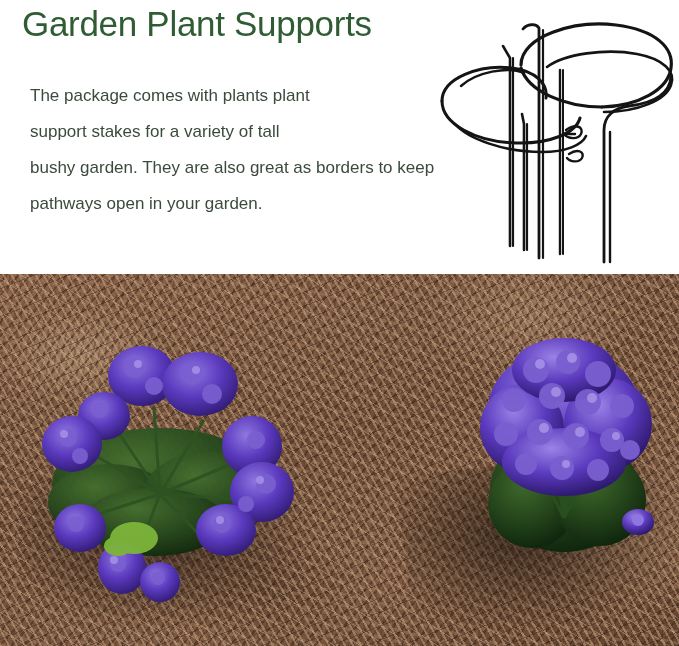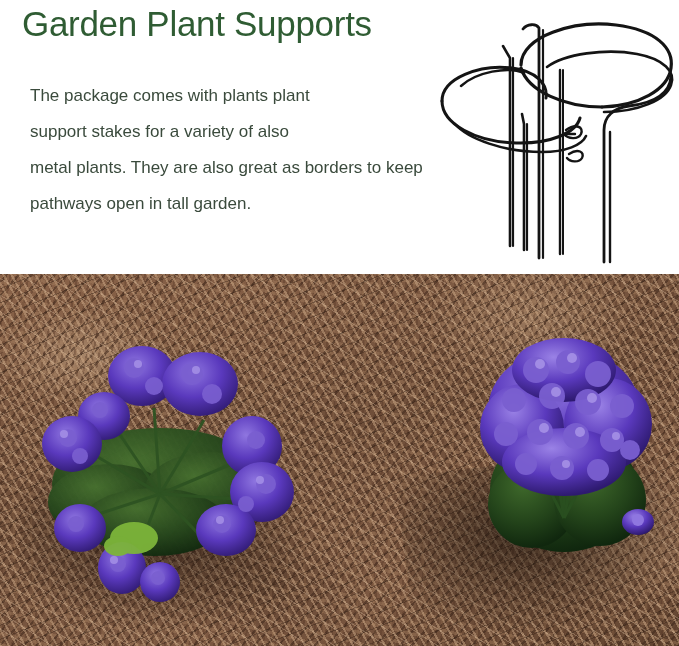--- a/index.html
+++ b/index.html
@@ -79,23 +79,23 @@
 <body>
 
 <div id="page">
 
   <div id="top-panel">
 
     <div id="page-title">Garden Plant Supports</div>
 
     <div id="body-copy">
       <div class="copy-line">The package comes with plants plant</div>
-      <div class="copy-line">support stakes for a variety of also</div>
-      <div class="copy-line">metal plants. They are also great as borders to keep</div>
-      <div class="copy-line">pathways open in tall garden.</div>
+      <div class="copy-line">support stakes for a variety of tall</div>
+      <div class="copy-line">bushy garden. They are also great as borders to keep</div>
+      <div class="copy-line">pathways open in your garden.</div>
     </div>
 
     <div id="illustration">
       <svg viewBox="0 0 255 258" xmlns="http://www.w3.org/2000/svg">
         <g fill="none" stroke="#141414" stroke-linecap="round" stroke-linejoin="round">
 
           <path d="M97 59 C 97 30, 150 14, 192 19 C 232 24, 250 42, 247 62 C 244 84, 214 100, 178 101" stroke-width="3.2"></path>
           <path d="M178 101 C 140 101, 104 85, 97 62" stroke-width="3.2"></path>
 
           <path d="M123 61 C 140 48, 182 42, 213 48 C 240 53, 252 66, 247 79 C 242 94, 214 106, 180 106" stroke-width="2.6"></path>

